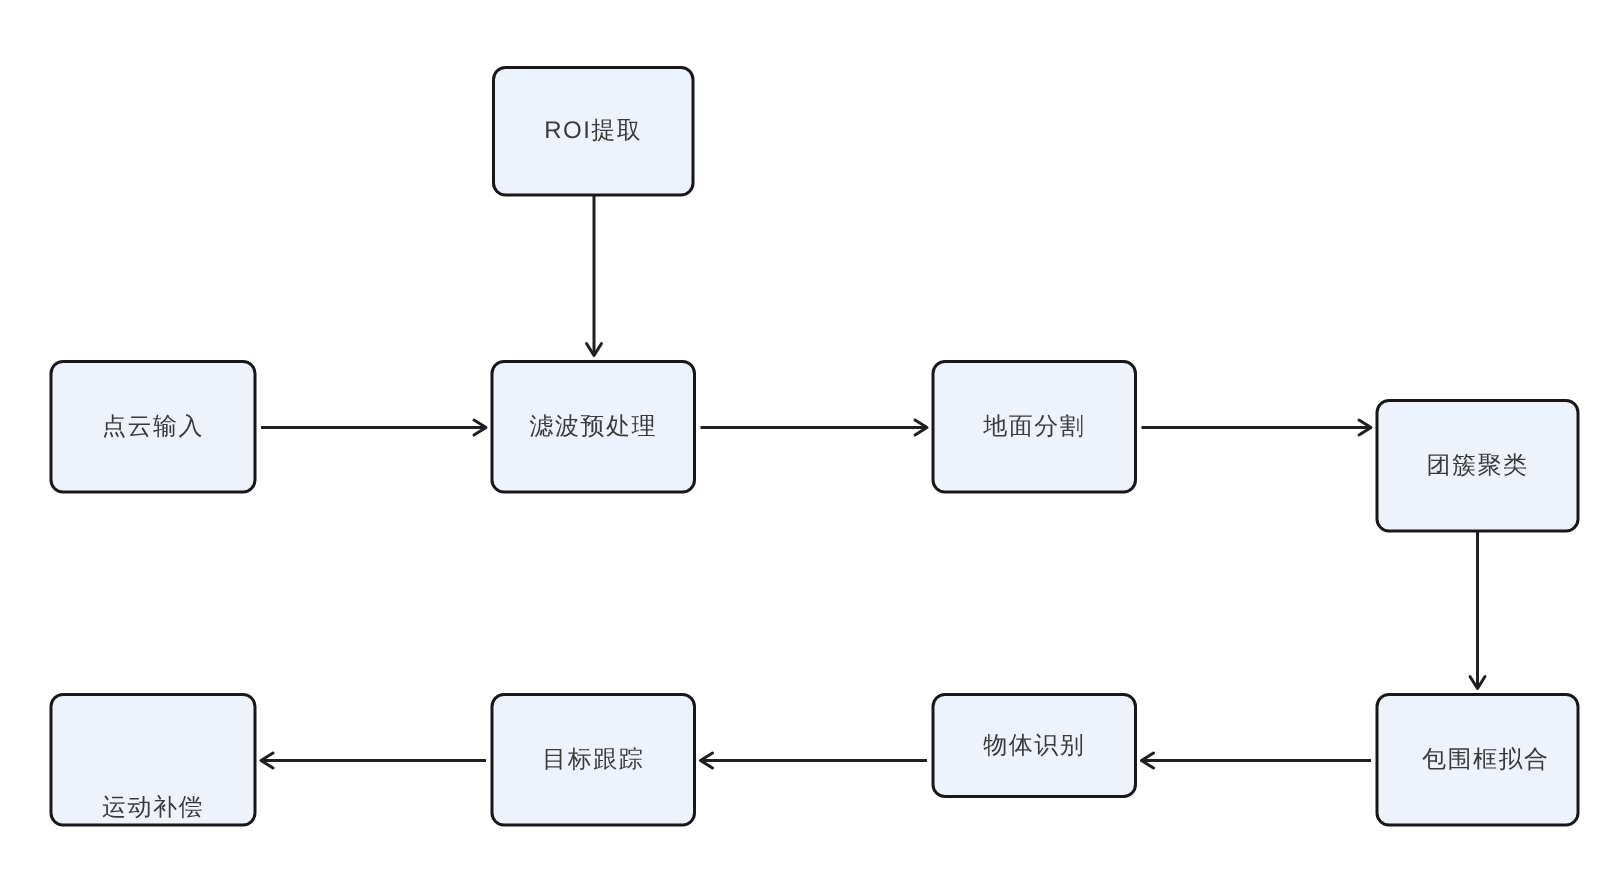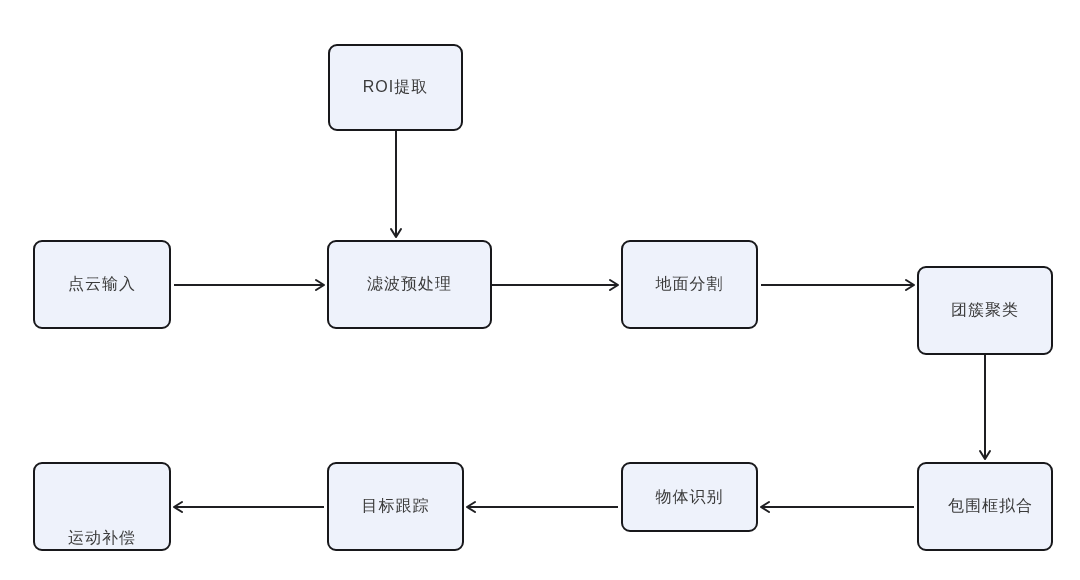--- a/index.html
+++ b/index.html
@@ -62,21 +62,21 @@
         <line x1="324" y1="507" x2="174" y2="507" stroke="#1f1f22" stroke-width="2" marker-end="url(#arrowhead)"></line>
       </g>
   </svg>
   <div id="nodes-layer">
       <div class="flow-node" style="left: 328px; top: 20px; width: 135px; height: 87px; background: rgb(238, 242, 251); border-color: rgb(24, 24, 27); margin-top: 24px;">
         <span class="node-label" style="color: rgb(58, 58, 58);">ROI提取</span>
       </div>
       <div class="flow-node" style="left: 33px; top: 240px; width: 138px; height: 89px; background: rgb(238, 242, 251); border-color: rgb(24, 24, 27);">
         <span class="node-label" style="color: rgb(58, 58, 58);">点云输入</span>
       </div>
-      <div class="flow-node" style="left: 327px; top: 240px; width: 165px; height: 89px; background: rgb(238, 242, 251); border-color: rgb(24, 24, 27);">
+      <div class="flow-node" style="left: 327px; top: 240px; width: 137px; height: 89px; background: rgb(238, 242, 251); border-color: rgb(24, 24, 27);">
         <span class="node-label" style="color: rgb(58, 58, 58);">滤波预处理</span>
       </div>
       <div class="flow-node" style="left: 621px; top: 240px; width: 137px; height: 89px; background: rgb(238, 242, 251); border-color: rgb(24, 24, 27);">
         <span class="node-label" style="color: rgb(58, 58, 58);">地面分割</span>
       </div>
       <div class="flow-node" style="left: 917px; top: 240px; width: 136px; height: 89px; background: rgb(238, 242, 251); border-color: rgb(24, 24, 27); margin-top: 26px;">
         <span class="node-label" style="color: rgb(58, 58, 58);">团簇聚类</span>
       </div>
       <div class="flow-node" style="left: 33px; top: 462px; width: 138px; height: 89px; background: rgb(238, 242, 251); border-color: rgb(24, 24, 27); align-items: flex-end;">
         <span class="node-label" style="color: rgb(58, 58, 58);">运动补偿</span>

